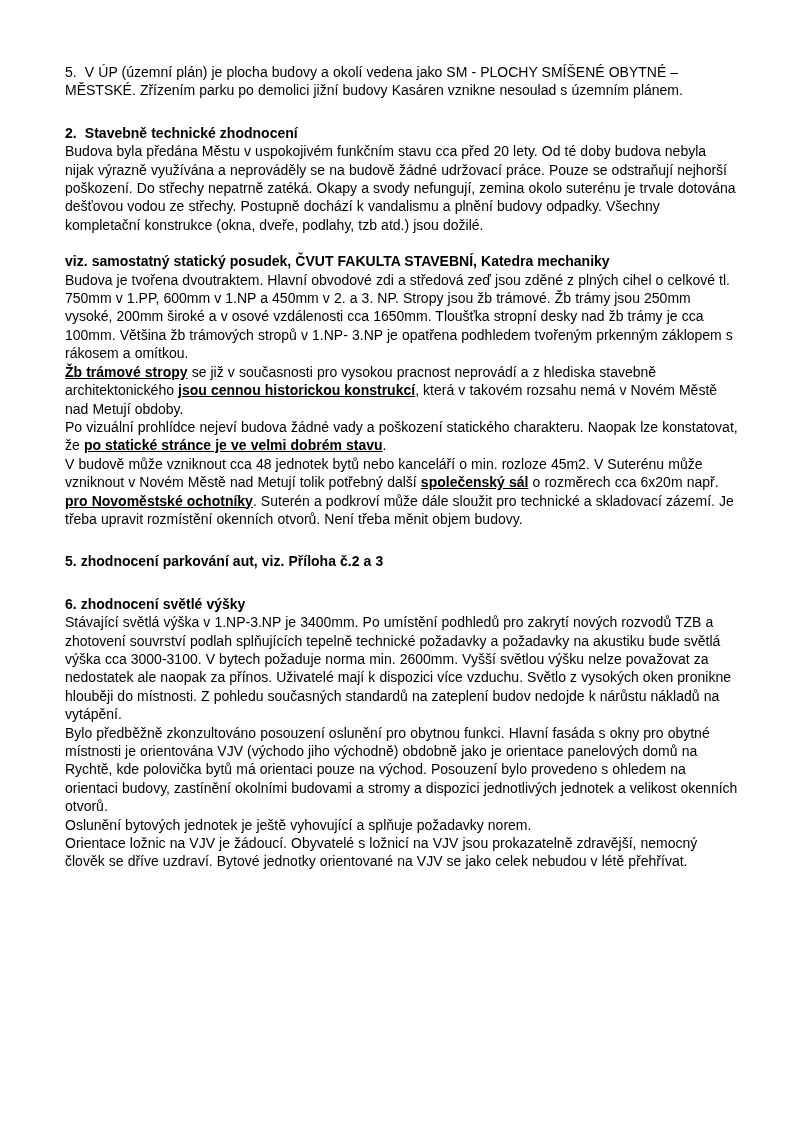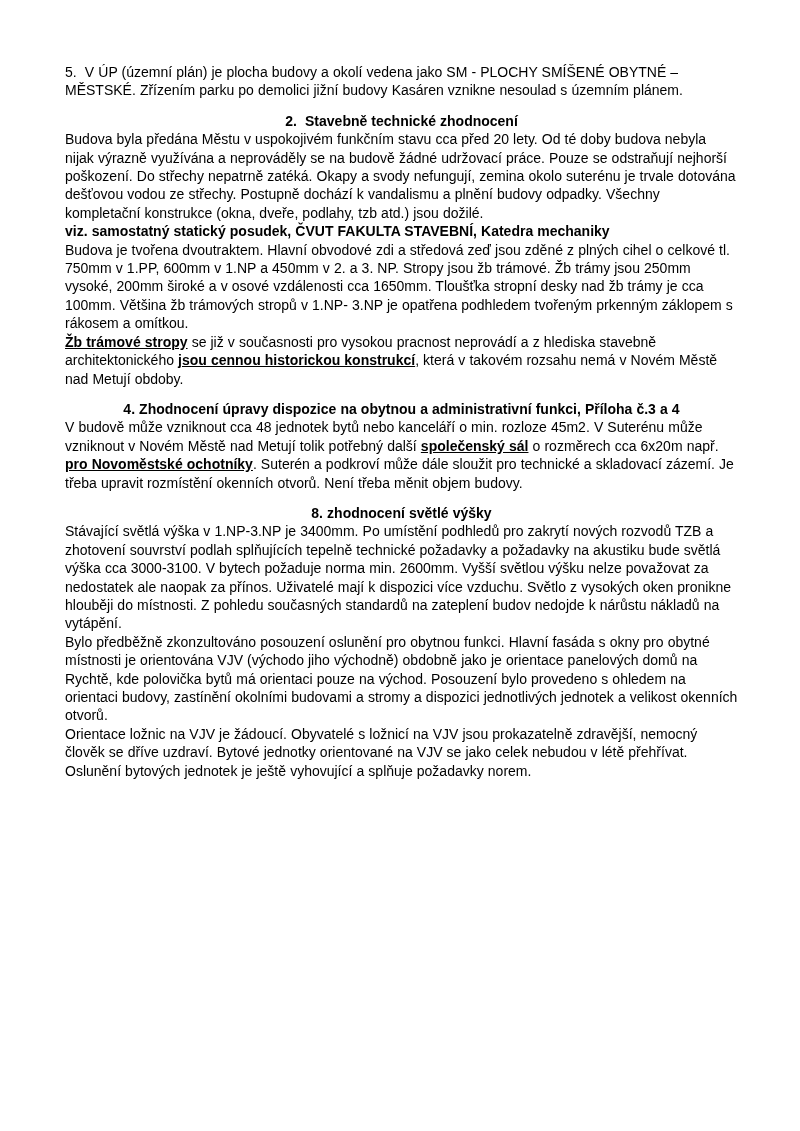--- a/index.html
+++ b/index.html
@@ -23,38 +23,39 @@
     color: #000000;
     -webkit-font-smoothing: antialiased;
   }
   .block {
     margin: 0;
     white-space: pre-wrap;       
     word-spacing: 0.2px;
   }
   .block.heading {
     font-weight: bold;
+    margin-top: 18px;
   }
   .block.gap {
-    margin-top: 12px;            
-    text-align: center;
+    margin-top: 24px;            
   }
   .run.b { font-weight: bold; text-align: center; }
   .run.u { text-decoration: underline; }
 </style>
 </head>
 <body>
 
 <main class="page" style="background: rgb(255, 255, 255); color: rgb(0, 0, 0);">
     <div class="block body"><span class="run">5.  V ÚP (územní plán) je plocha budovy a okolí vedena jako SM - PLOCHY SMÍŠENÉ OBYTNÉ – MĚSTSKÉ. Zřízením parku po demolici jižní budovy Kasáren vznikne nesoulad s územním plánem.</span></div>
     <div class="block heading gap"><span class="run">2.  Stavebně technické zhodnocení</span></div>
     <div class="block body"><span class="run">Budova byla předána Městu v uspokojivém funkčním stavu cca před 20 lety. Od té doby budova nebyla nijak výrazně využívána a neprováděly se na budově žádné udržovací práce. Pouze se odstraňují nejhorší poškození. Do střechy nepatrně zatéká. Okapy a svody nefungují, zemina okolo suterénu je trvale dotována dešťovou vodou ze střechy. Postupně dochází k vandalismu a plnění budovy odpadky. Všechny kompletační konstrukce (okna, dveře, podlahy, tzb atd.) jsou dožilé.</span></div>
     <div class="block heading"><span class="run">viz. samostatný statický posudek, ČVUT FAKULTA STAVEBNÍ, Katedra mechaniky</span></div>
     <div class="block body"><span class="run">Budova je tvořena dvoutraktem. Hlavní obvodové zdi a středová zeď jsou zděné z plných cihel o celkové tl. 750mm v 1.PP, 600mm v 1.NP a 450mm v 2. a 3. NP. Stropy jsou žb trámové. Žb trámy jsou 250mm vysoké, 200mm široké a v osové vzdálenosti cca 1650mm. Tloušťka stropní desky nad žb trámy je cca 100mm. Většina žb trámových stropů v 1.NP- 3.NP je opatřena podhledem tvořeným prkenným záklopem s rákosem a omítkou.</span></div>
     <div class="block body"><span class="run b u">Žb trámové stropy</span><span class="run"> se již v současnosti pro vysokou pracnost neprovádí a z hlediska stavebně architektonického </span><span class="run b u">jsou cennou historickou konstrukcí</span><span class="run">, která v takovém rozsahu nemá v Novém Městě nad Metují obdoby.</span></div>
-    <div class="block heading gap"><span class="run">4. Zhodnocení úpravy dispozice na obytnou a administrativní funkci, Příloha č.3 a 4</span></div>
+    <div class="block body"><span class="run">Po vizuální prohlídce nejeví budova žádné vady a poškození statického charakteru. Naopak lze konstatovat, že </span><span class="run b u">po statické stránce je ve velmi dobrém stavu</span><span class="run">.</span></div>
     <div class="block body"><span class="run">V budově může vzniknout cca 48 jednotek bytů nebo kanceláří o min. rozloze 45m2. V Suterénu může vzniknout v Novém Městě nad Metují tolik potřebný další </span><span class="run b u">společenský sál</span><span class="run"> o rozměrech cca 6x20m např. </span><span class="run b u">pro Novoměstské ochotníky</span><span class="run">. Suterén a podkroví může dále sloužit pro technické a skladovací zázemí. Je třeba upravit rozmístění okenních otvorů. Není třeba měnit objem budovy.</span></div>
-    <div class="block heading gap"><span class="run">8. zhodnocení světlé výšky</span></div>
+    <div class="block heading gap"><span class="run">5. zhodnocení parkování aut, viz. Příloha č.2 a 3</span></div>
+    <div class="block heading gap"><span class="run">6. zhodnocení světlé výšky</span></div>
     <div class="block body"><span class="run">Stávající světlá výška v 1.NP-3.NP je 3400mm. Po umístění podhledů pro zakrytí nových rozvodů TZB a zhotovení souvrství podlah splňujících tepelně technické požadavky a požadavky na akustiku bude světlá výška cca 3000-3100. V bytech požaduje norma min. 2600mm. Vyšší světlou výšku nelze považovat za nedostatek ale naopak za přínos. Uživatelé mají k dispozici více vzduchu. Světlo z vysokých oken pronikne hlouběji do místnosti. Z pohledu současných standardů na zateplení budov nedojde k nárůstu nákladů na vytápění.</span></div>
     <div class="block body"><span class="run">Bylo předběžně zkonzultováno posouzení oslunění pro obytnou funkci. Hlavní fasáda s okny pro obytné místnosti je orientována VJV (východo jiho východně) obdobně jako je orientace panelových domů na Rychtě, kde polovička bytů má orientaci pouze na východ. Posouzení bylo provedeno s ohledem na orientaci budovy, zastínění okolními budovami a stromy a dispozici jednotlivých jednotek a velikost okenních otvorů.</span></div>
+    <div class="block body"><span class="run">Oslunění bytových jednotek je ještě vyhovující a splňuje požadavky norem.</span></div>
     <div class="block body"><span class="run">Orientace ložnic na VJV je žádoucí. Obyvatelé s ložnicí na VJV jsou prokazatelně zdravější, nemocný člověk se dříve uzdraví. Bytové jednotky orientované na VJV se jako celek nebudou v létě přehřívat.</span></div>
-    <div class="block body"><span class="run">Oslunění bytových jednotek je ještě vyhovující a splňuje požadavky norem.</span></div>
   </main>
 
 </body></html>

